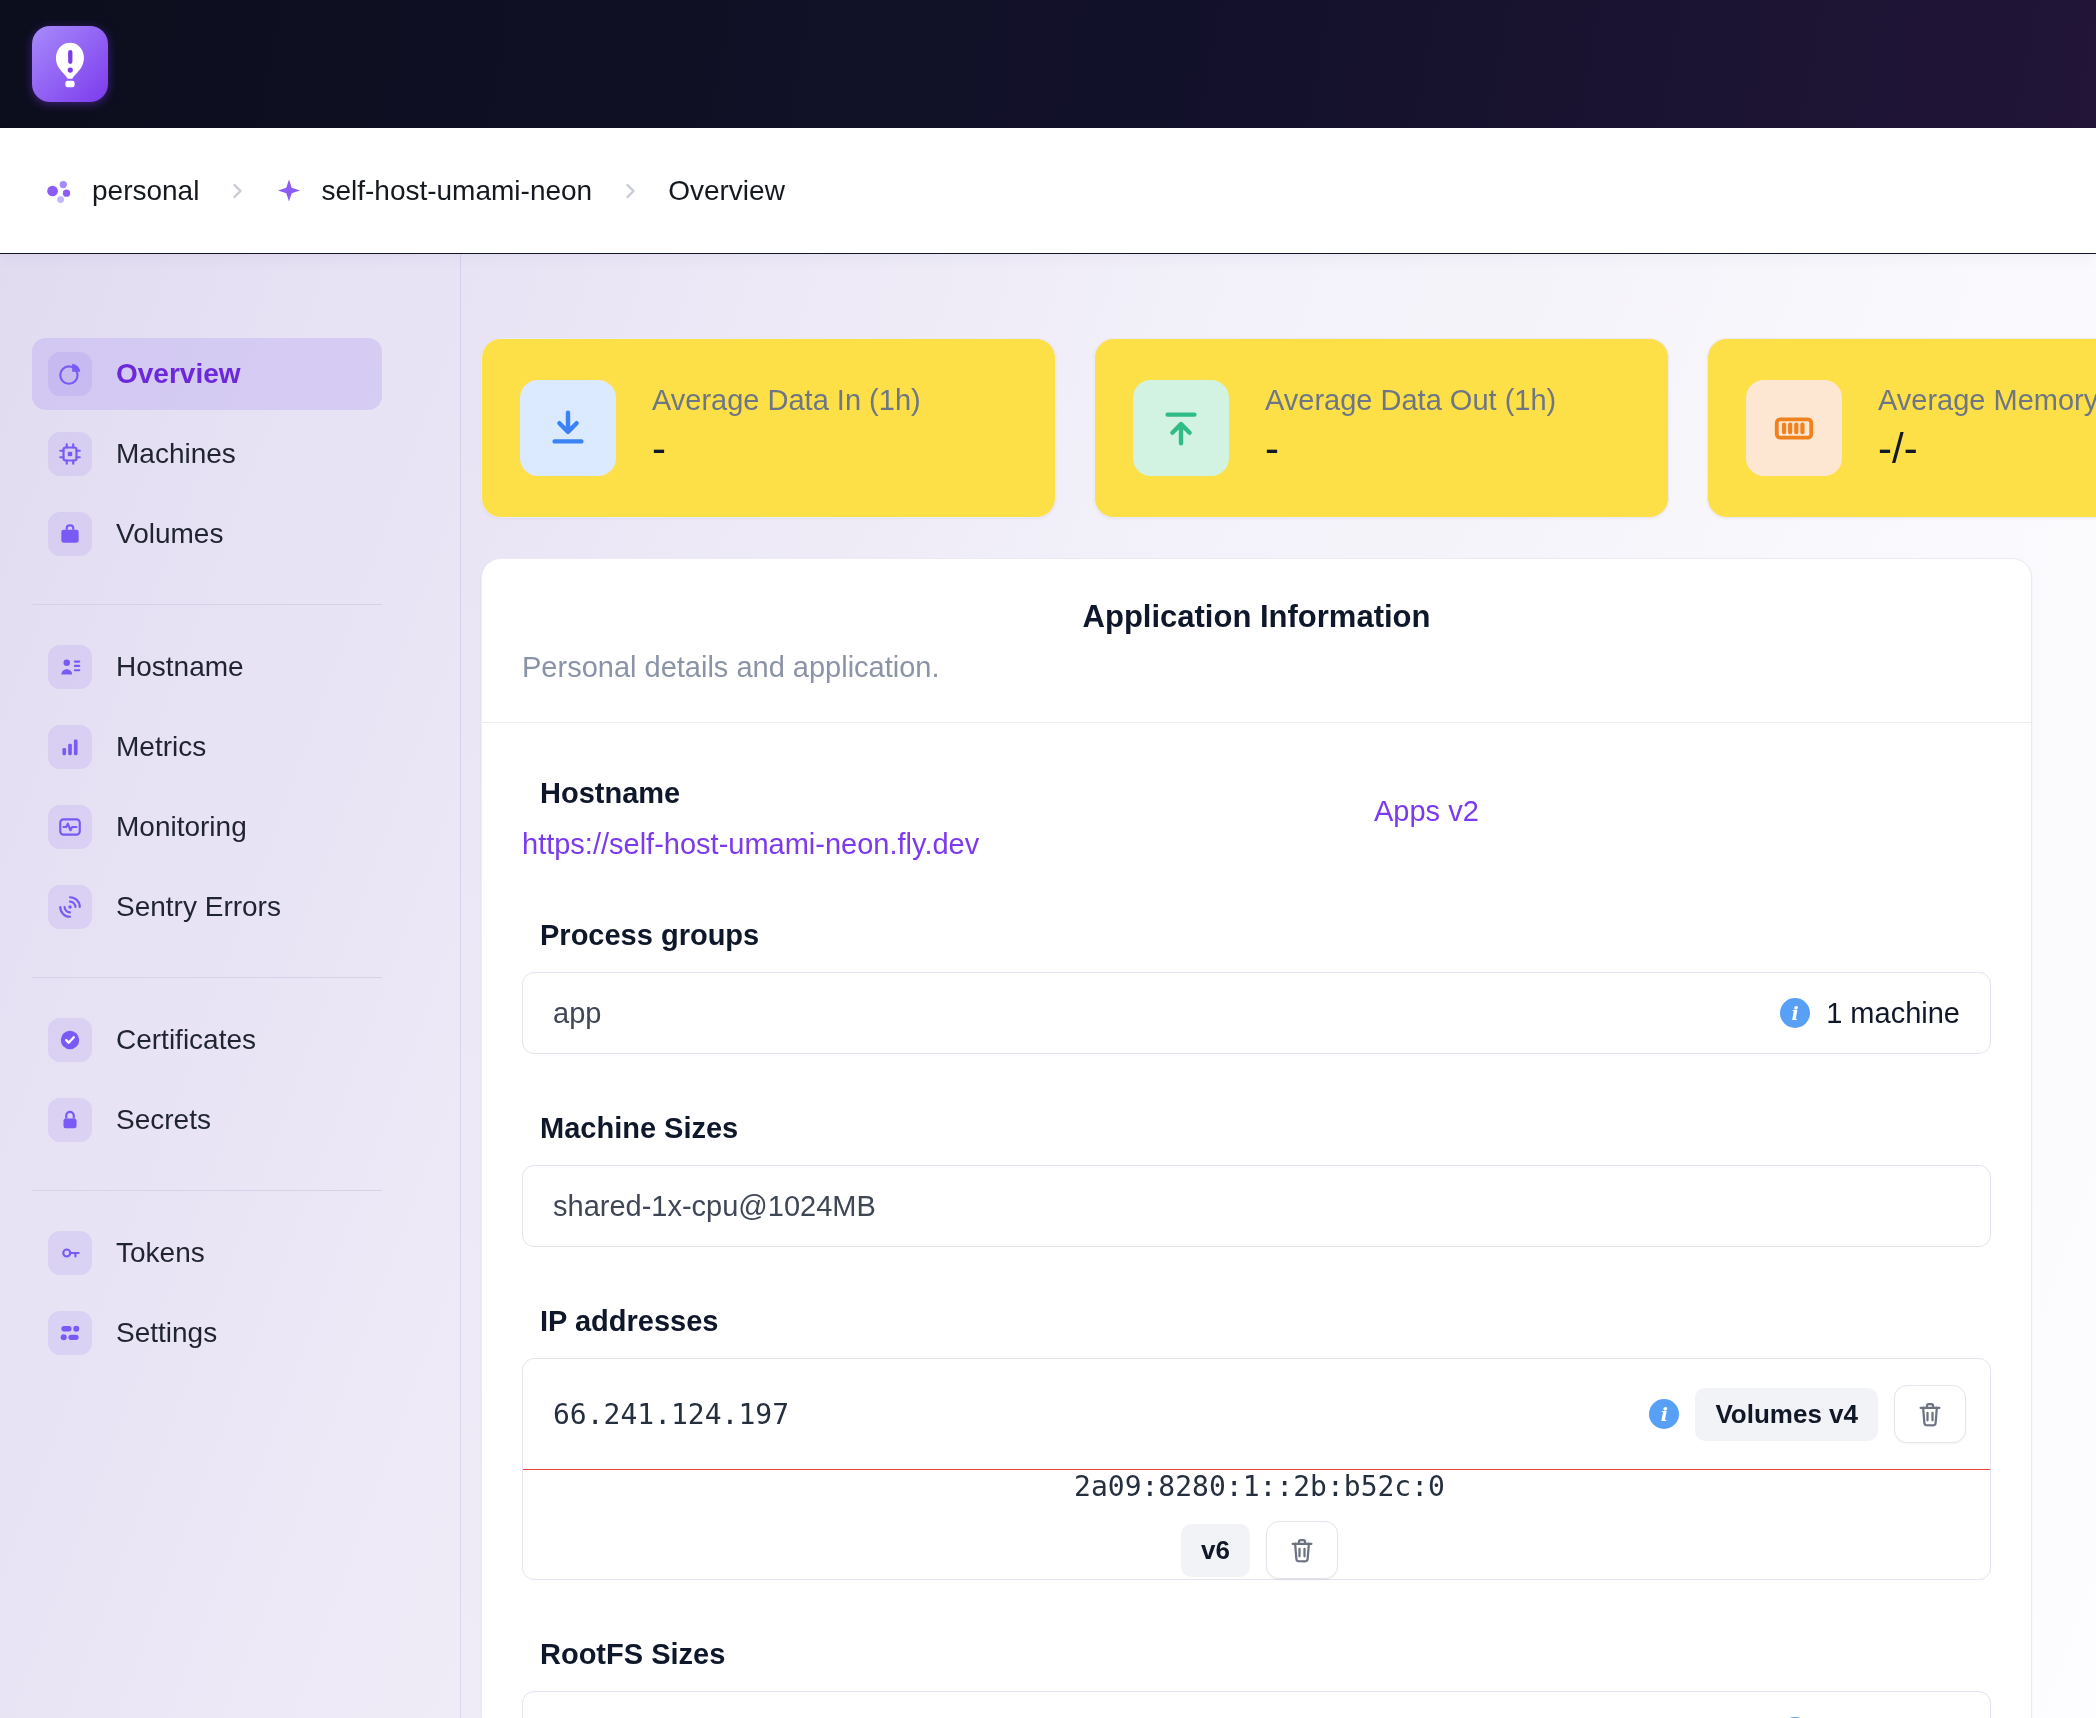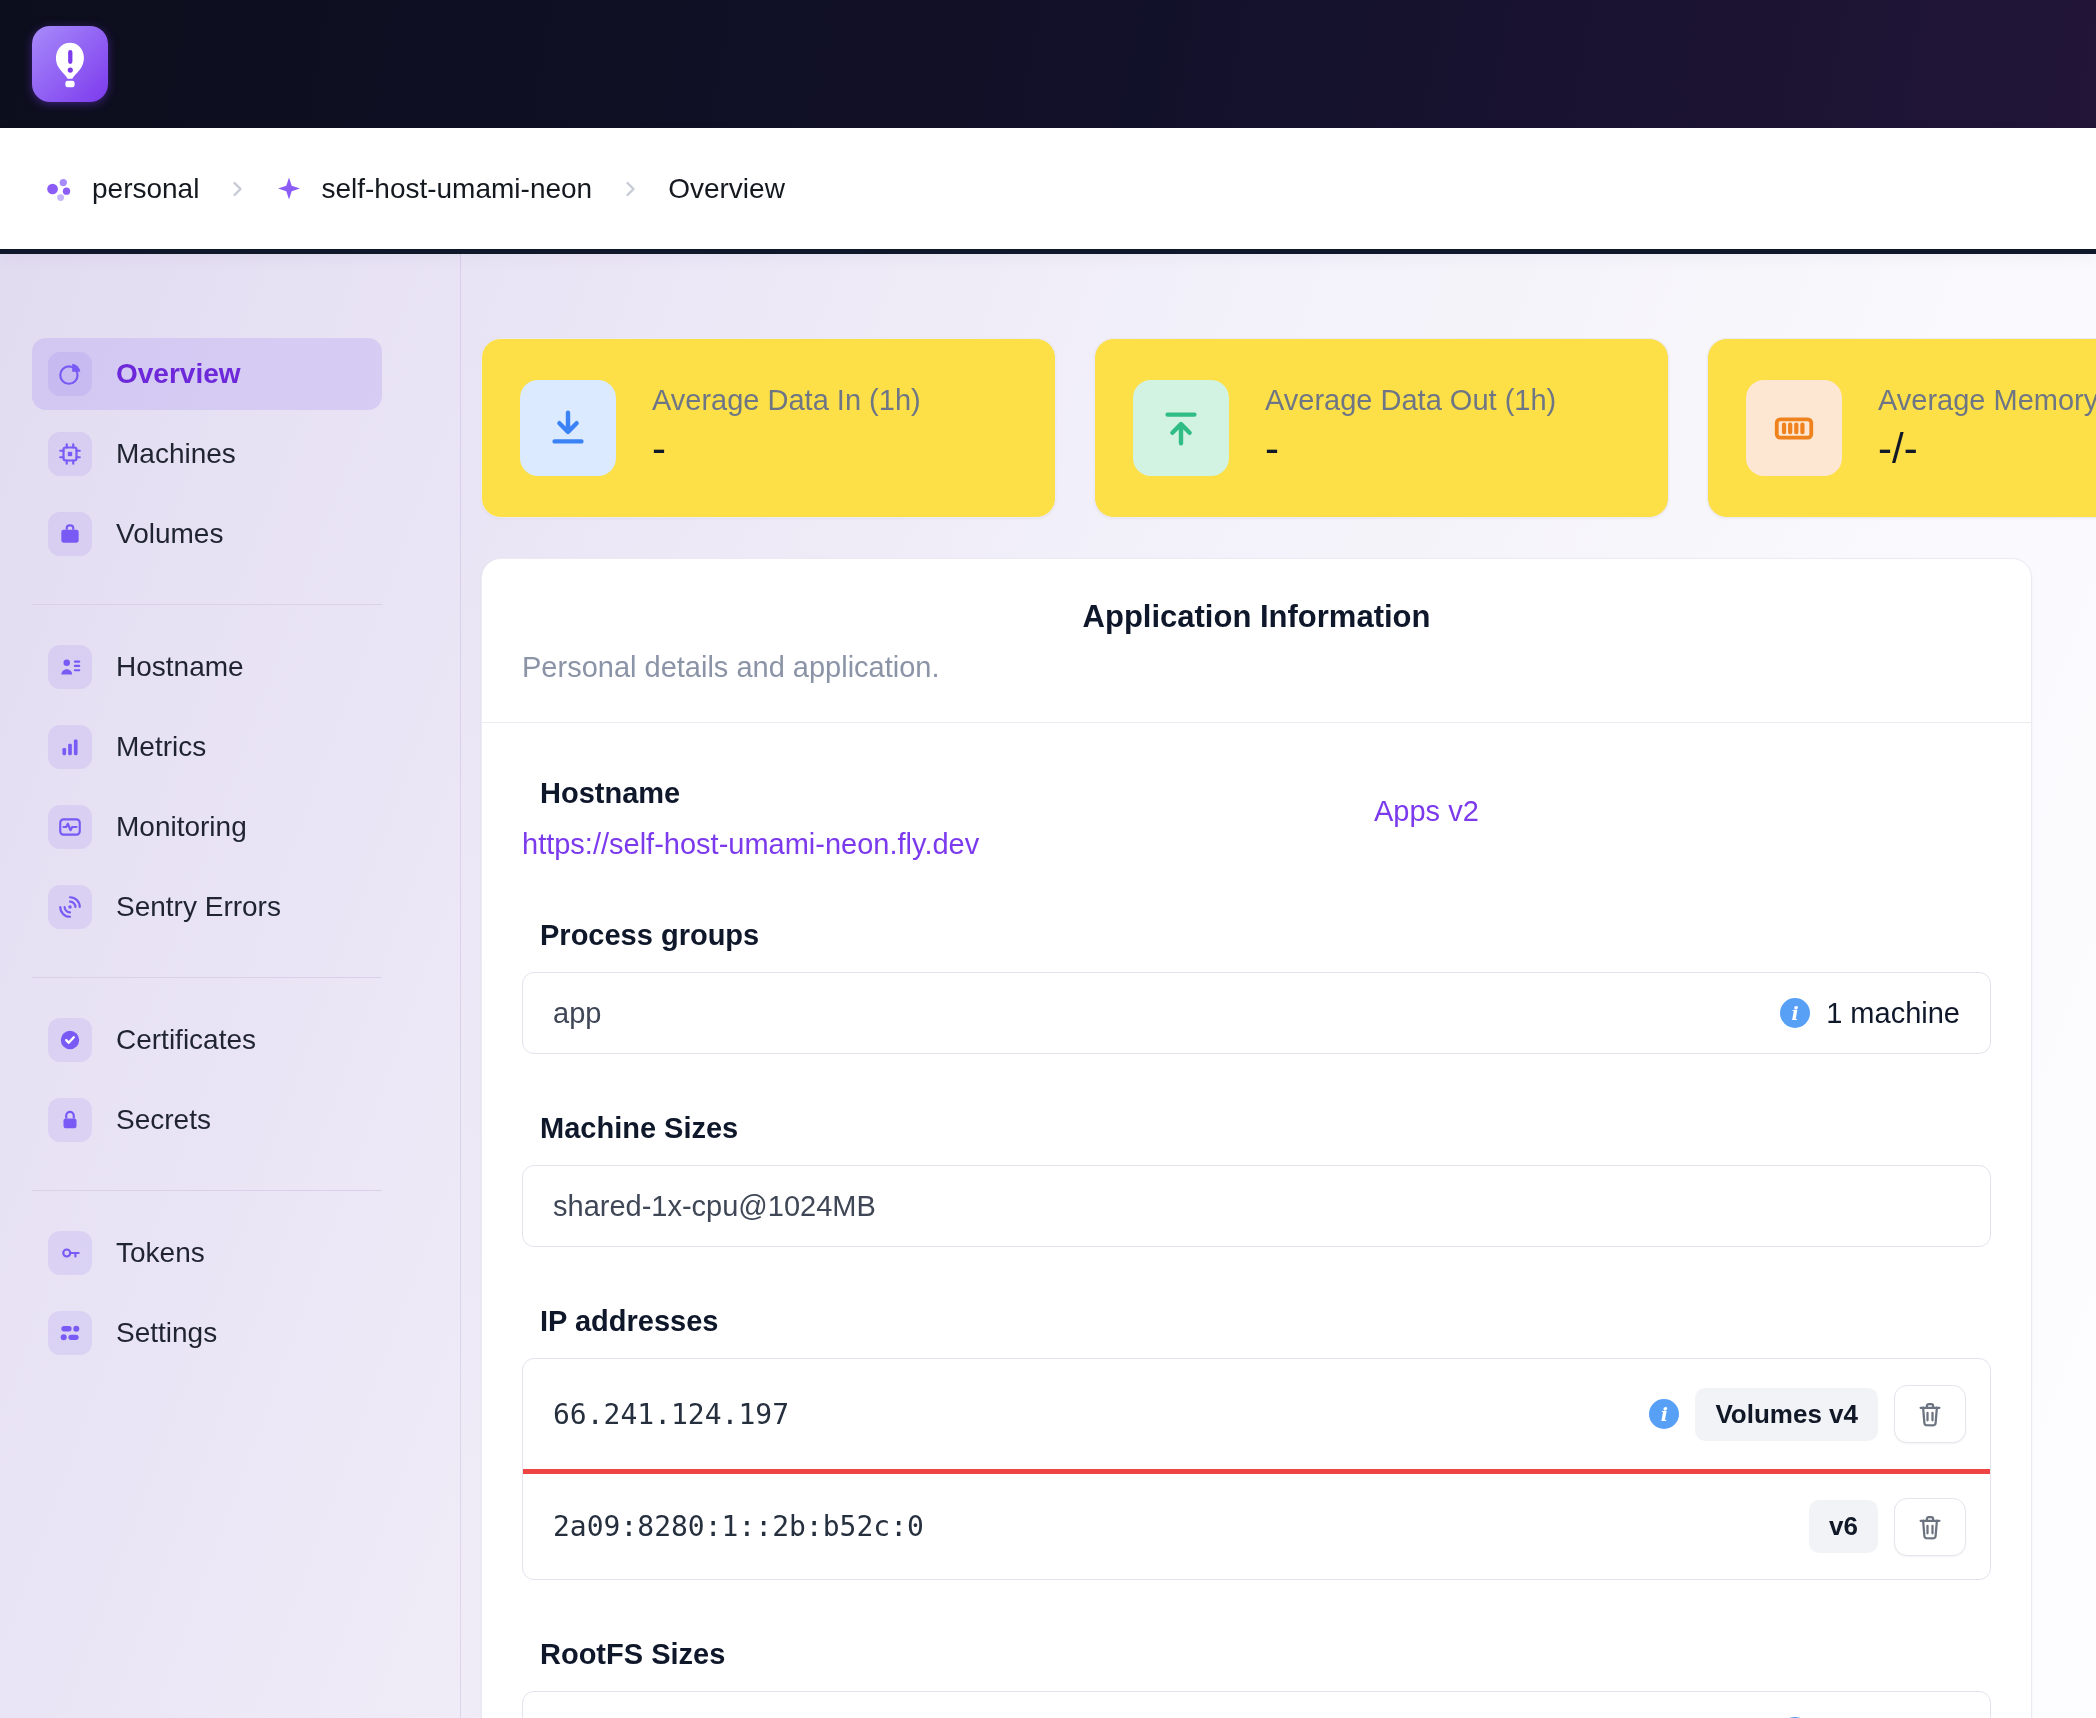--- a/index.html
+++ b/index.html
@@ -19,21 +19,21 @@
   .logo-tile{
     width:76px; height:76px; border-radius:18px;
     background:linear-gradient(135deg,#a78bfa,#7c3aed);
     display:flex; align-items:center; justify-content:center;
     box-shadow:0 2px 10px rgba(124,58,237,.45);
   }
 
   
   .crumbbar{
     height:126px; background:#ffffff;
-    border-bottom:5px solid #0f172a;
+    border-bottom:1px solid #0f172a;
     box-shadow:0 4px 16px rgba(40,20,90,.04);
     display:flex; align-items:center; padding:0 44px; gap:26px;
     position:relative; z-index:2;
   }
   .crumb{ display:flex; align-items:center; gap:18px; font-size:28px; font-weight:500; color:#14181f; cursor:default; }
   .crumb-sep{ display:flex; align-items:center; }
 
   
   .layout{ display:flex; height:1464px; }
   .sidebar{
@@ -94,21 +94,21 @@
   .field-label{ font-size:29px; font-weight:600; color:#0f172a;margin-left:18px; }
   .link{ display:inline-block; margin-top:18px; font-size:29px; color:#7c3aed; text-decoration:none; cursor:pointer; }
 
   .section{ margin-top:58px; }
   .box{ border:1px solid #e4e2ee; border-radius:12px; margin-top:20px; background:#fff; }
   .box-row{
     height:80px; display:flex; align-items:center; justify-content:space-between;
     padding:0 30px; font-size:29px; color:#3f4757;
   }
   .ip-row{ height:110px; display:flex; align-items:center; justify-content:space-between; padding:0 24px 0 30px; }
-  .ip-row + .ip-row{ border-top:5px solid #ef4444; }
+  .ip-row + .ip-row{ border-top:1px solid #ef4444;flex-direction:column; }
   .mono{ font-family:"DejaVu Sans Mono","Liberation Mono",monospace; font-size:28px; color:#252f3e; }
 
   .row-right{ display:flex; align-items:center; gap:16px; }
   .machines-meta{ font-size:29px; color:#0f172a; font-weight:500; }
   .info-dot{
     width:30px; height:30px; border-radius:50%;
     background:#58a0f6; color:#fff; font-size:19px; font-weight:700;
     display:flex; align-items:center; justify-content:center;
     font-family:"DejaVu Serif",serif; font-style:italic; cursor:pointer; flex:0 0 30px;
   }

